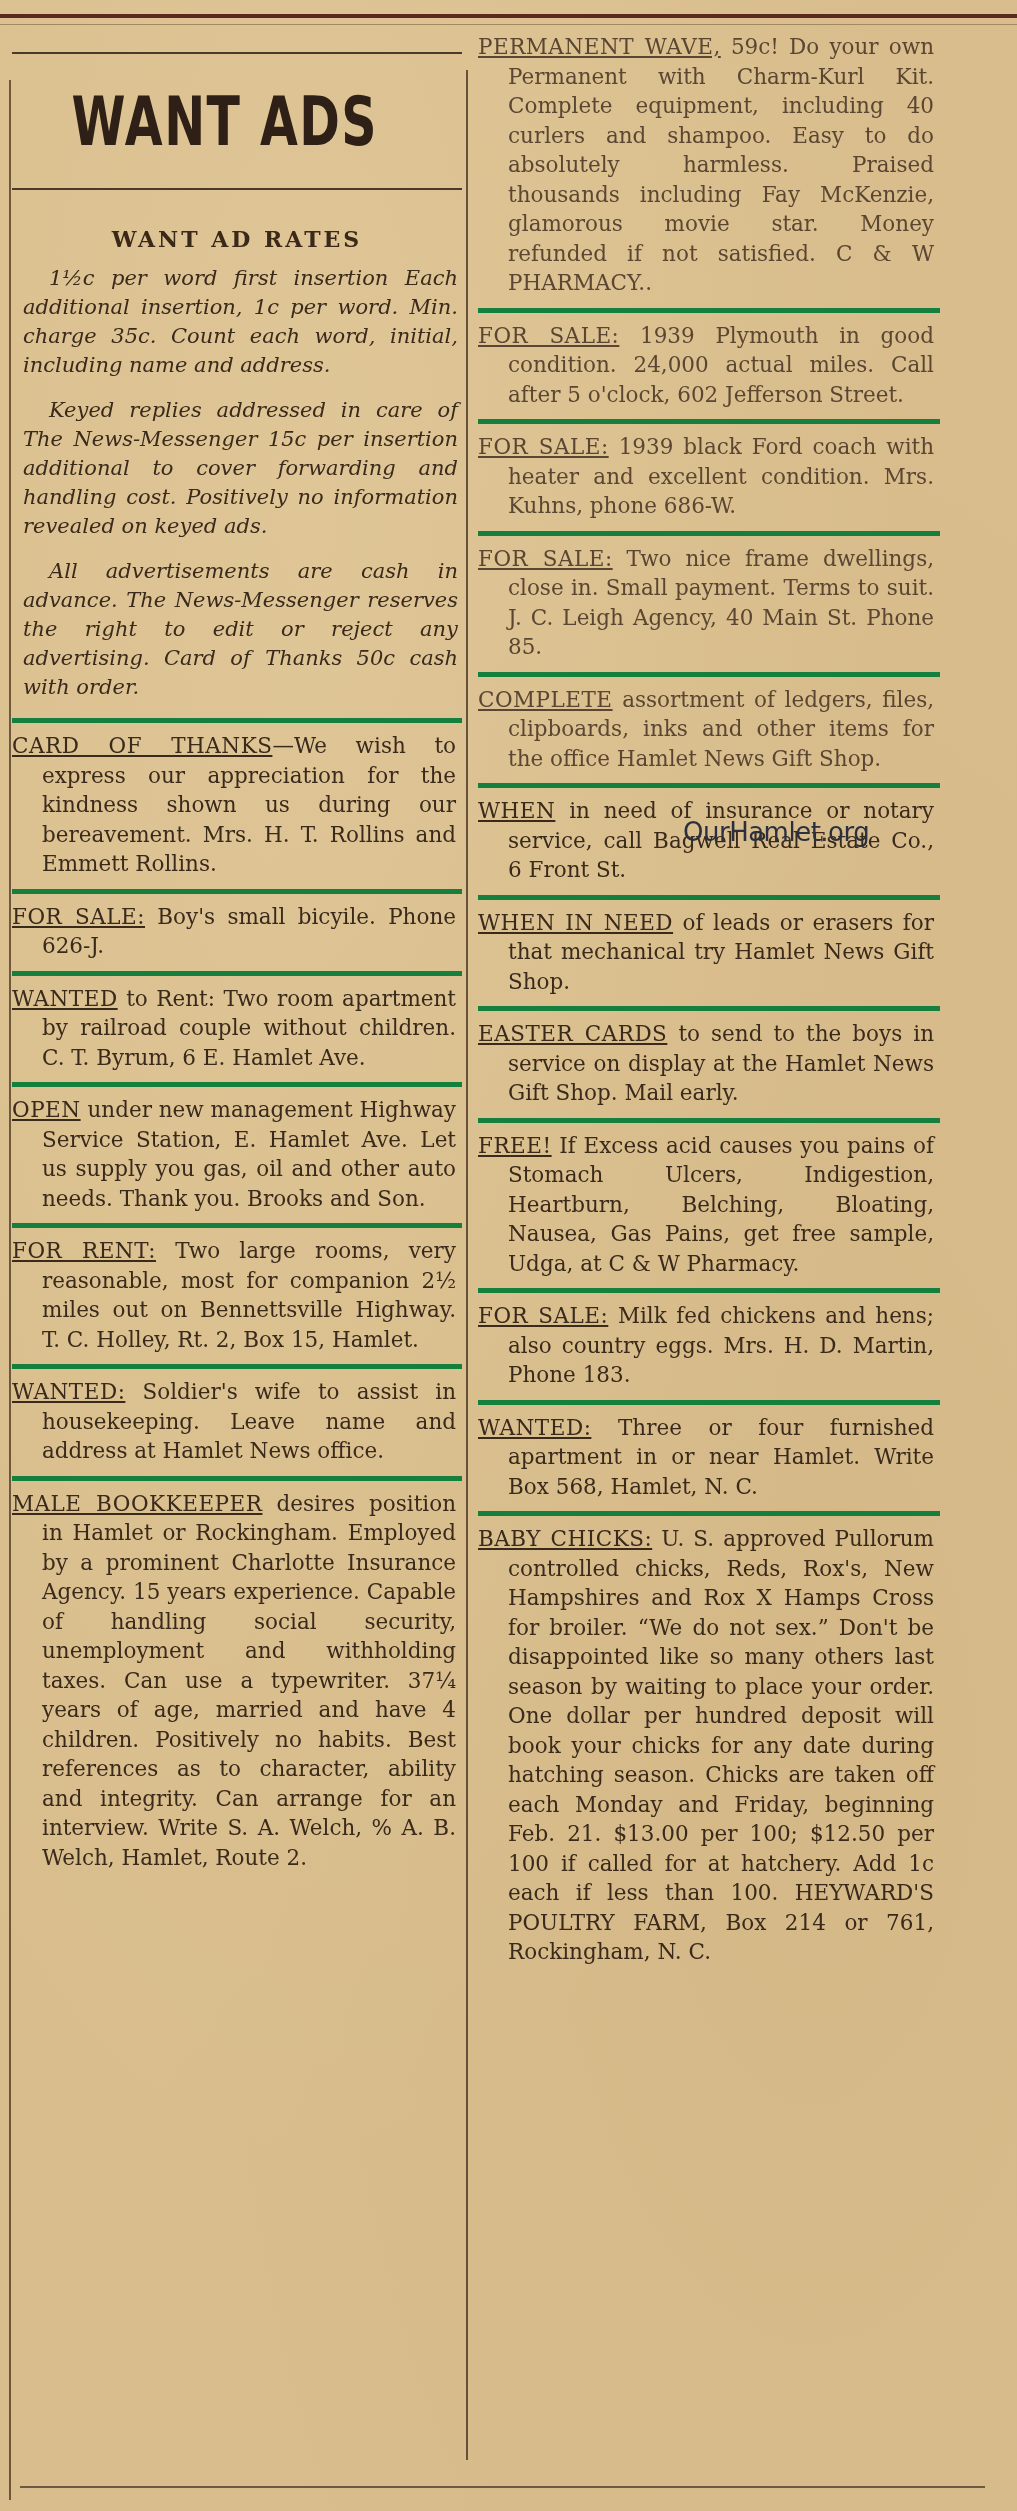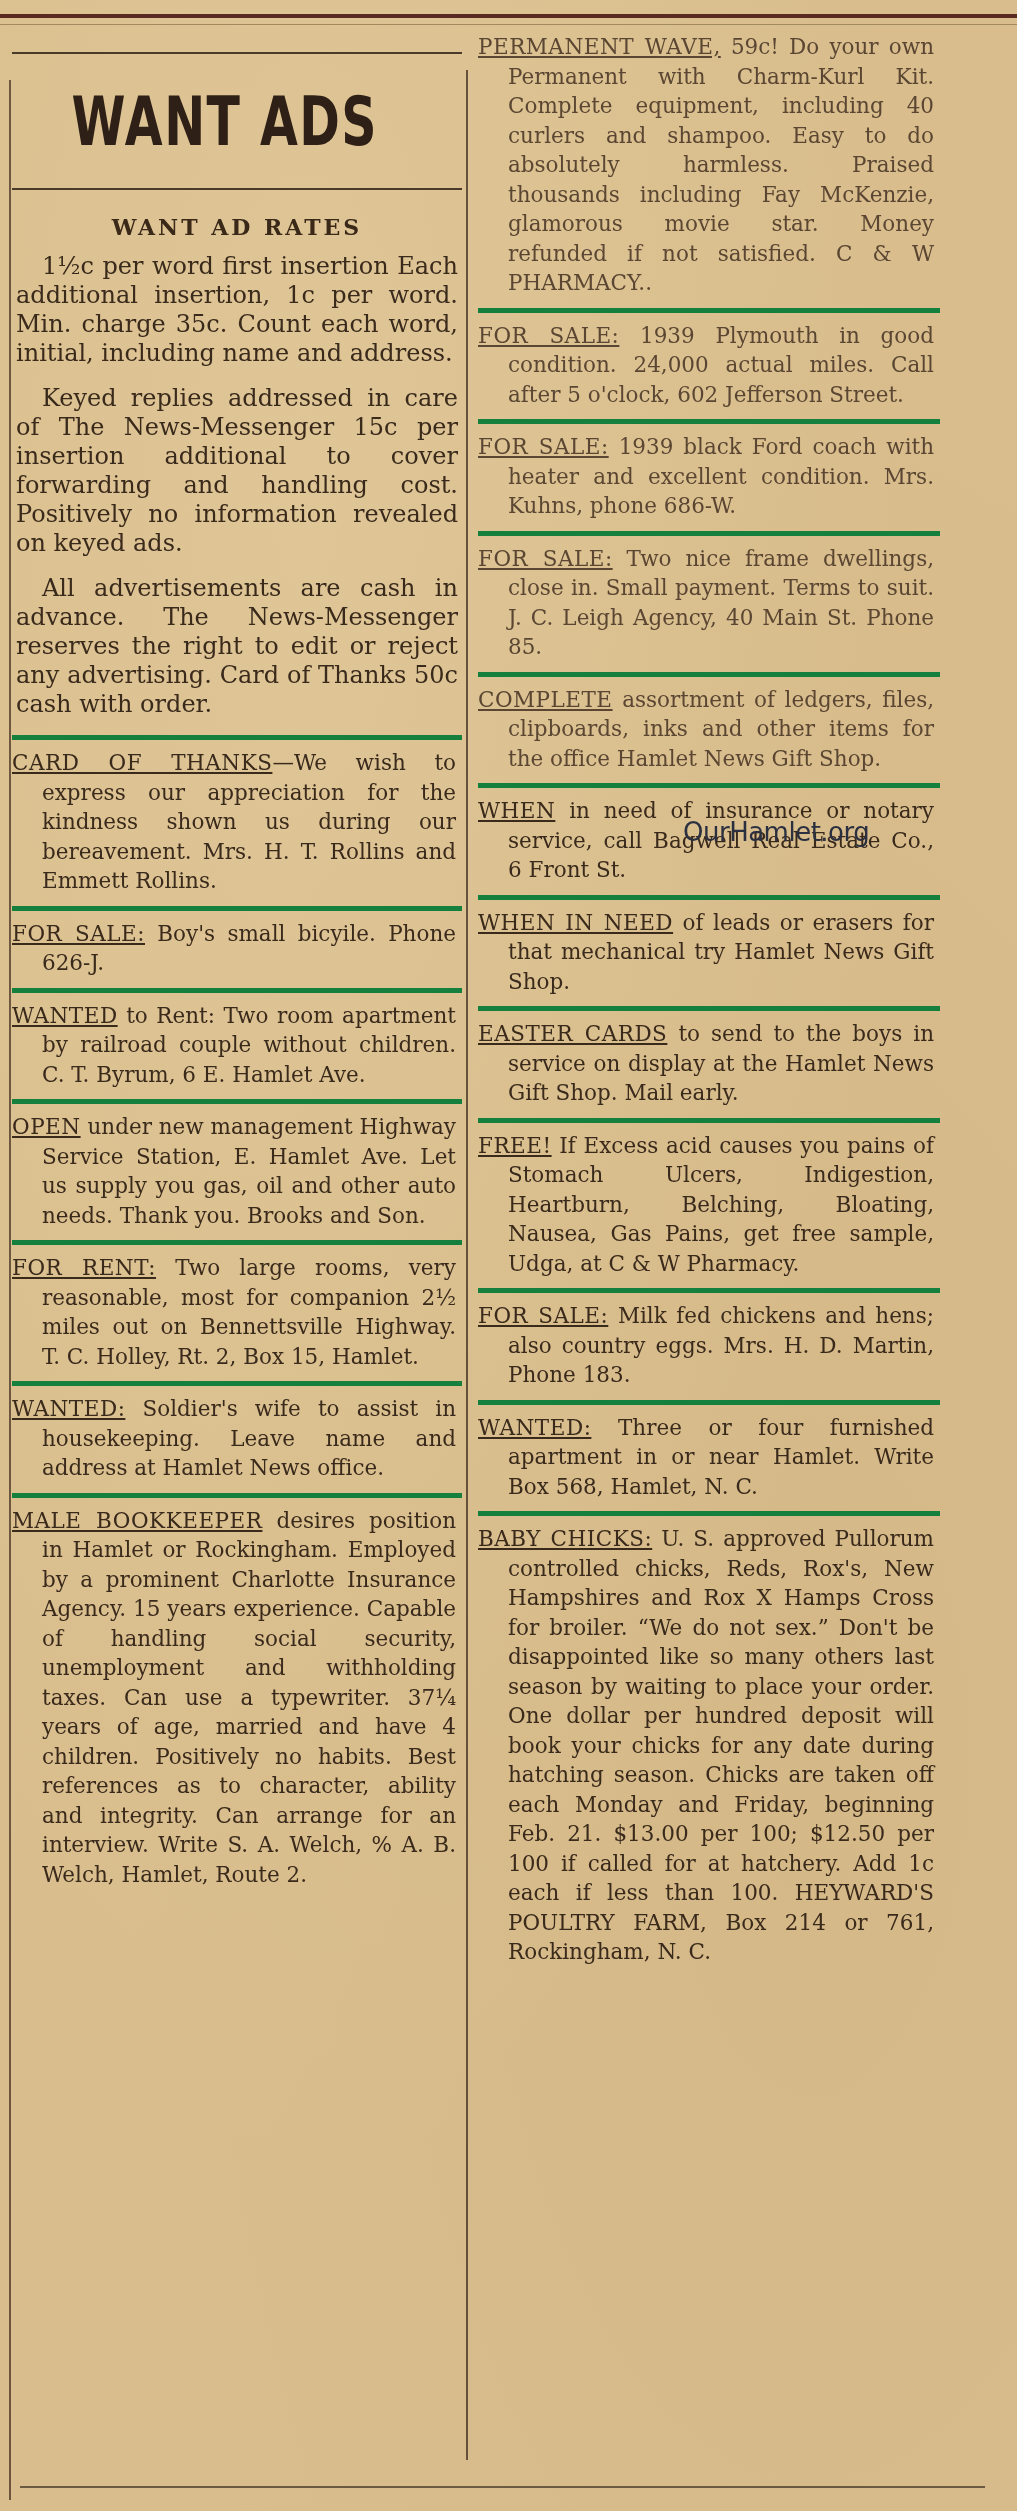--- a/index.html
+++ b/index.html
@@ -55,30 +55,31 @@
       letter-spacing: 2px;
       color: #2e2016;
       transform: scaleX(0.72);
       transform-origin: center;
     }
     .rates-heading {
       text-align: center;
       font-weight: bold;
       font-size: 22px;
       letter-spacing: 3px;
-      margin: 24px 0 12px 0;
+      margin: 36px 0 12px 0;
       color: #3a2818;
     }
     .para {
-      font-size: 24px;
+      font-size: 21px;
       line-height: 29px;
       text-align: justify;
       text-indent: 26px;
-      margin: 0 0 16px 4px;
+      margin: 0 0 16px 11px;
       padding-right: 4px;
+      font-style: italic;
     }
     .ad {
       border-top: 5px solid #15803d;
       padding: 8px 6px 10px 0;
     }
     .ad-text {
       font-size: 21.5px;
       line-height: 29.5px;
       text-align: justify;
       padding-left: 30px;

